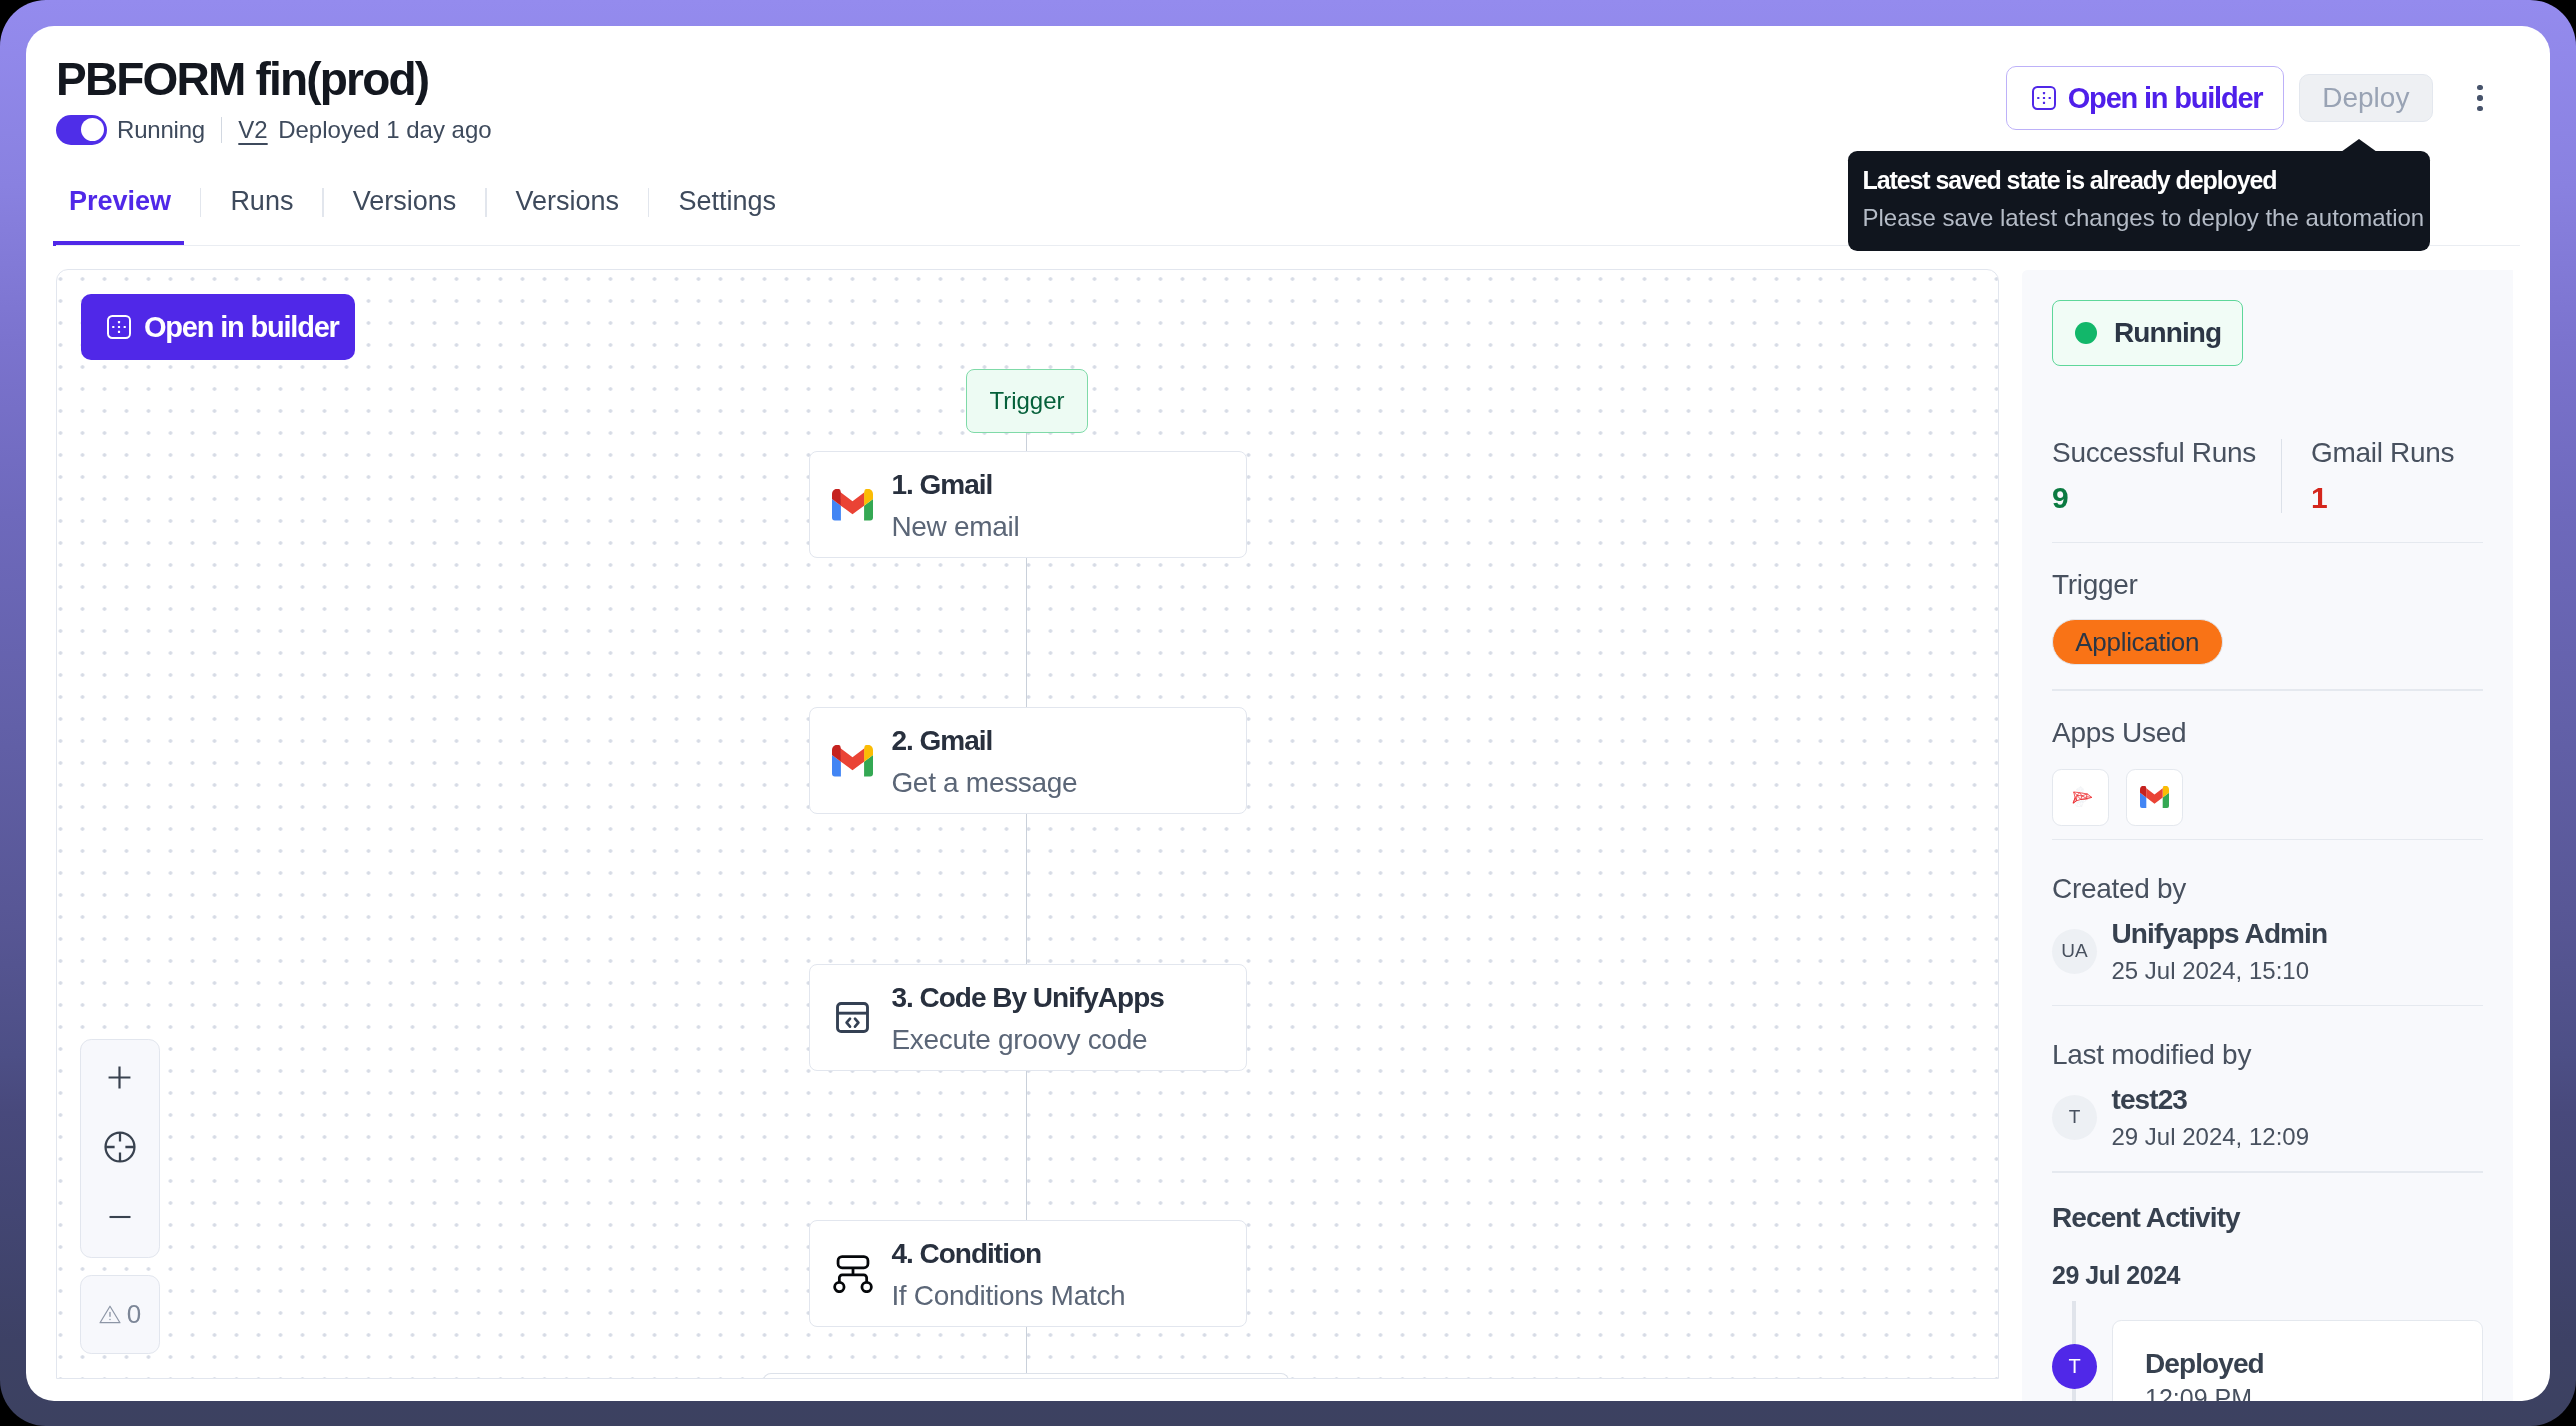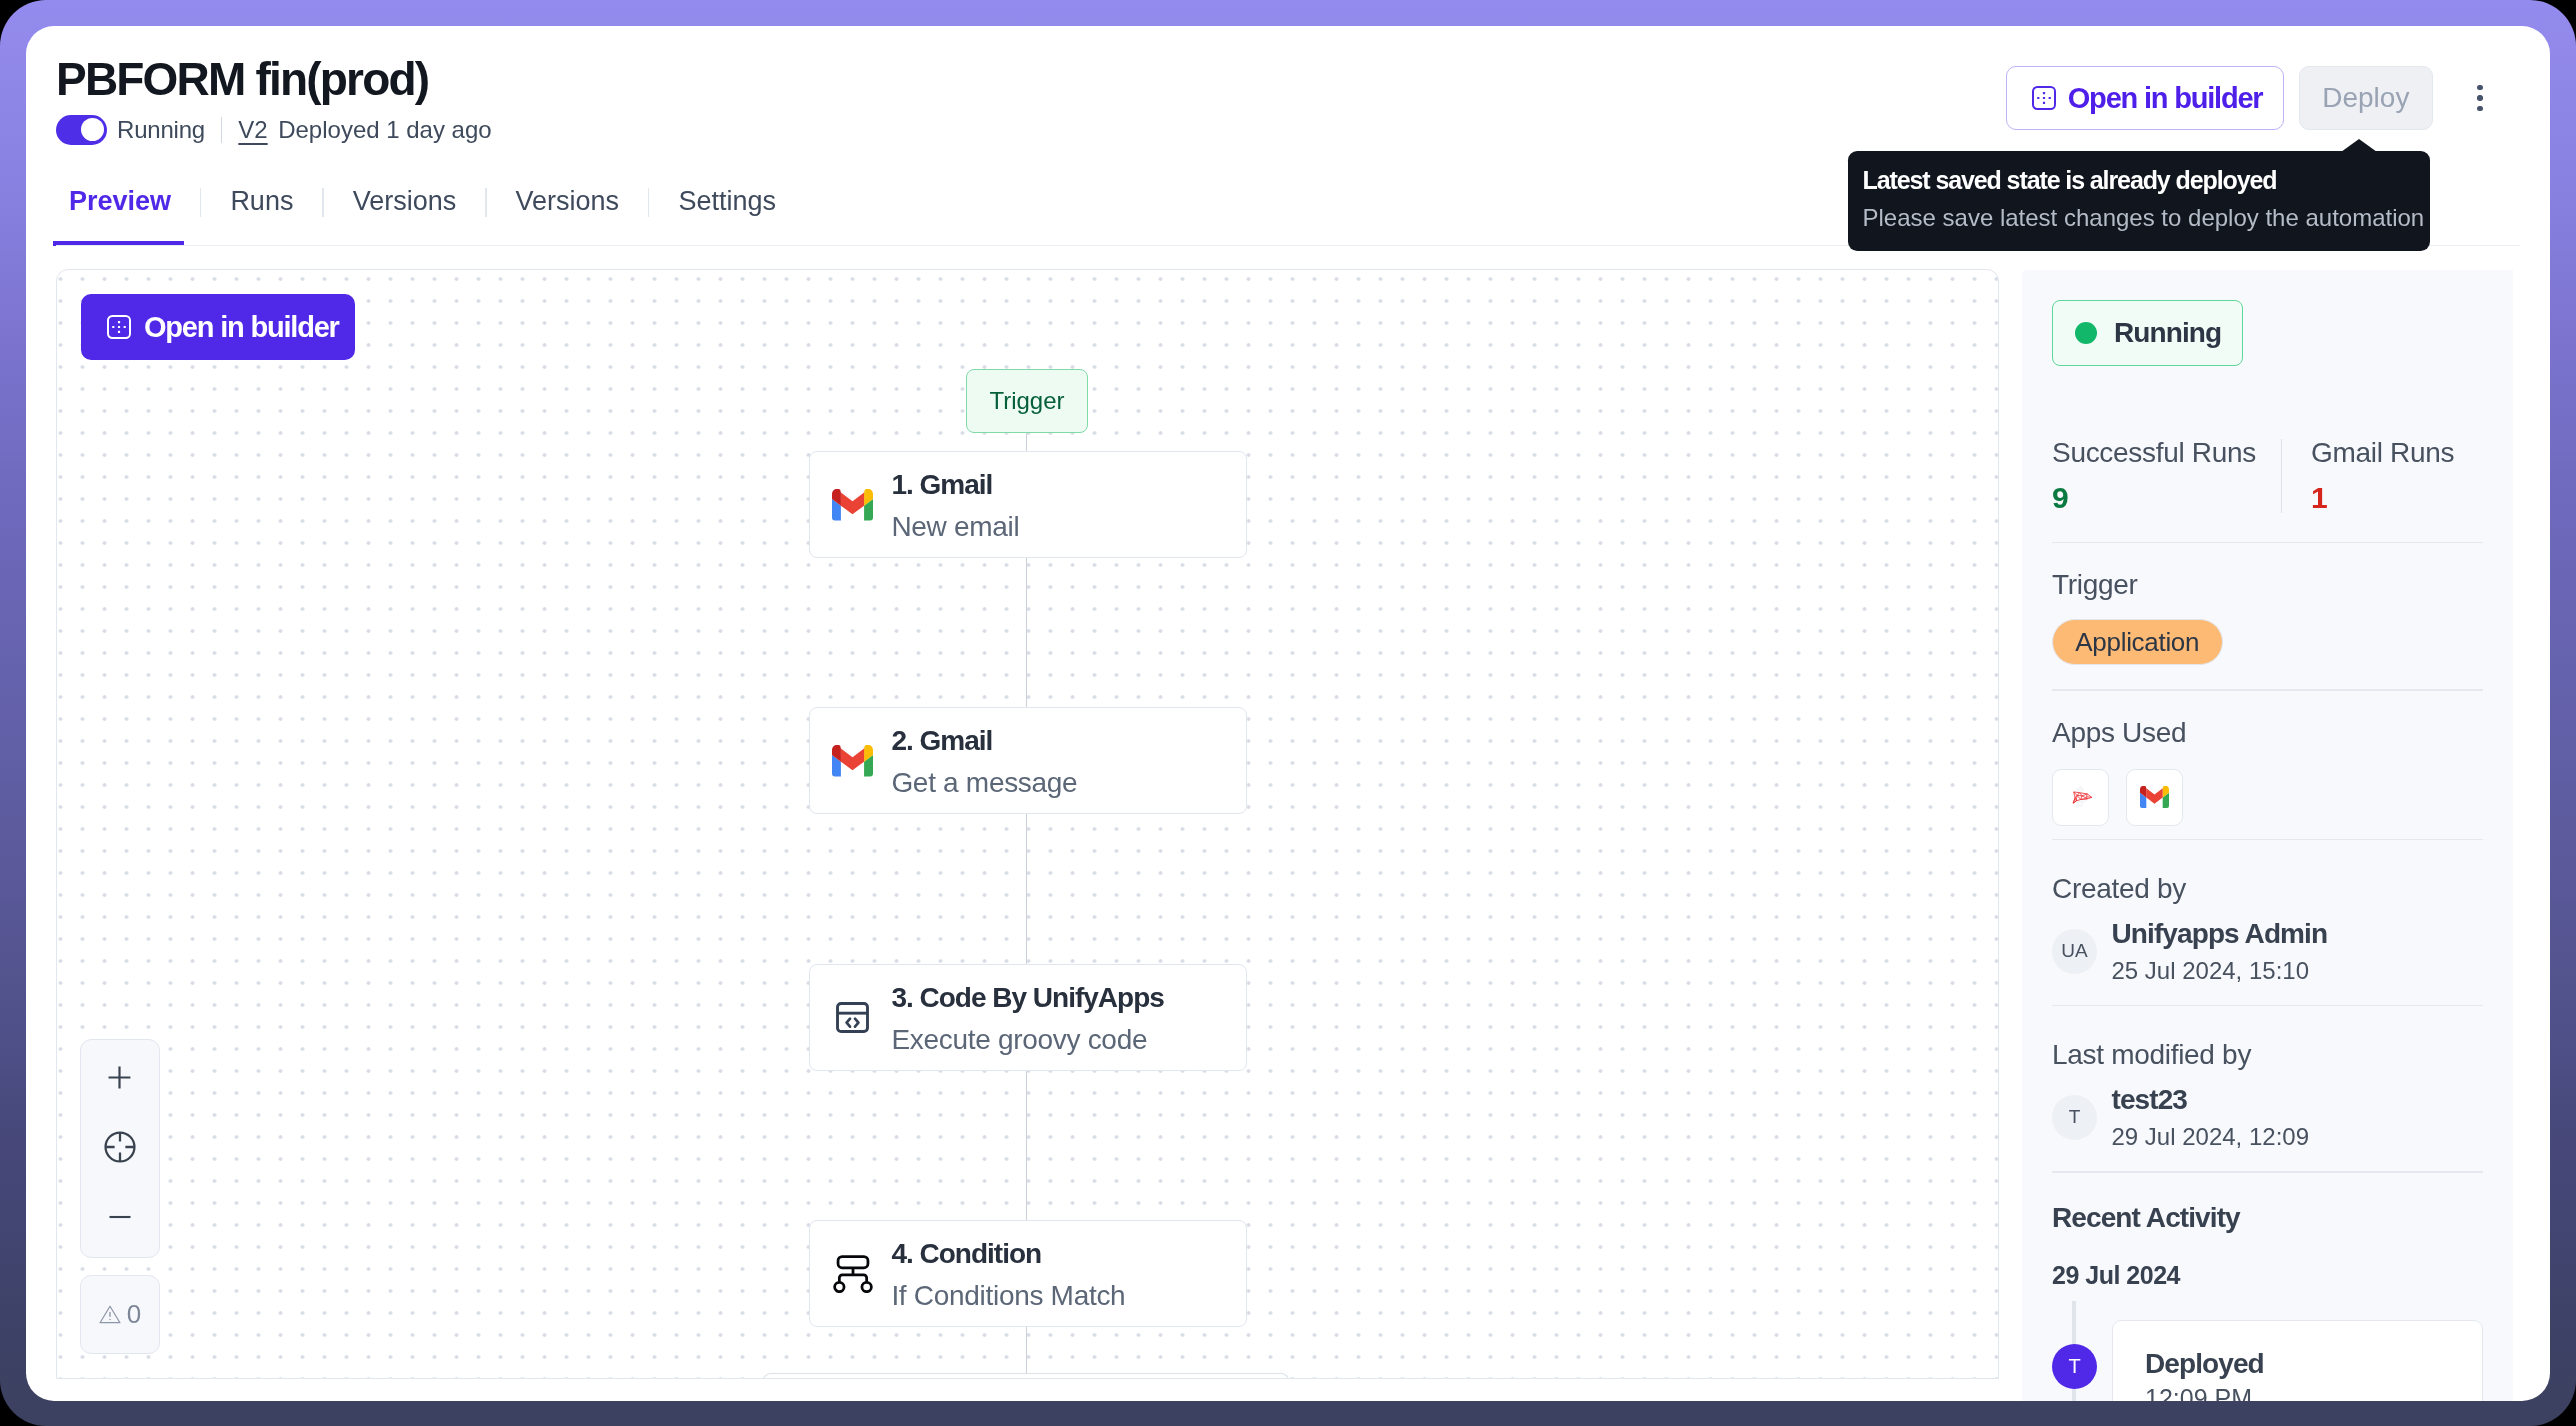--- a/index.html
+++ b/index.html
@@ -24,21 +24,21 @@
   .tab { font-size:27px; color:#3E4A5C; padding:0 0 31px 0; position:relative; line-height:1; }
   .tab.active { color:#5028E8; font-weight:700; }
   .tab.active:after { content:""; position:absolute; left:-16px; width:131px; bottom:0; height:4.6px; background:#5028E8; }
   .tabsep { width:1.3px; height:29px; background:#E2E6ED; margin:0 29px; }
   .tabline { position:absolute; left:30px; right:30px; top:219px; height:1.3px; background:#EAEDF2; }
 
   
   .tr { position:absolute; right:45px; top:40px; display:flex; align-items:center; gap:0; }
   .btn-outline { height:64px; border:1.3px solid #BDB1F8; border-radius:10px; display:flex; align-items:center; padding:0 21px 0 25px; gap:12px; background:#fff; }
   .btn-outline .lbl { font-size:29px; font-weight:700; letter-spacing:-1.2px; color:#4F1FEA; }
-  .btn-deploy { height:64px; border-radius:10px; background:#EEF0F3; border:1.3px solid #E3E7EE; display:flex; align-items:center; padding:0 22.3px; margin-left:14.5px; }
+  .btn-deploy { height:48px; border-radius:10px; background:#EEF0F3; border:1.3px solid #E3E7EE; display:flex; align-items:center; padding:0 22.3px; margin-left:14.5px; }
   .btn-deploy .lbl { font-size:28px; color:#99A3B4; font-weight:400; }
   .kebab { width:50px; height:64px; margin-left:22.3px; display:flex; flex-direction:column; align-items:center; justify-content:center; gap:5.3px; }
   .kebab i { width:5.3px; height:5.3px; border-radius:50%; background:#47536B; display:block; }
 
   
   .tooltip { position:absolute; left:1822px; top:125px; background:#10151E; border-radius:9.2px; padding:14px 17px 18.4px 14.5px; width:582px; }
   .tooltip .t1 { font-size:25px; font-weight:700; letter-spacing:-1.1px; color:#fff; margin-bottom:9.2px; line-height:1.2; white-space:nowrap; }
   .tooltip .t2 { font-size:24px; color:#B5BCC7; line-height:1.2; white-space:nowrap; }
   .tooltip:after { content:""; position:absolute; left:493px; top:-12.5px; border-left:18px solid transparent; border-right:18px solid transparent; border-bottom:13px solid #10151E; }
 
@@ -75,21 +75,21 @@
   .statusbadge .lbl { font-size:28px; font-weight:700; letter-spacing:-0.9px; color:#2C3645; }
   .runs { display:flex; margin-top:29px; margin-bottom:29px; }
   .runcol { flex:0 0 auto;margin-top:44px; }
   .runcol.c1 { width:229px; }
   .runcol.c2 { padding-left:29px; border-left:1.3px solid #DCE1E9; }
   .runlbl { font-size:28px; letter-spacing:-0.3px; color:#48515F; line-height:1; }
   .runval { font-size:30px; font-weight:700; margin-top:16px; line-height:1; }
   .hr { height:1.3px; background:#E5E9EF; margin:0; position:relative; }
   .sec-lbl { font-size:28px; letter-spacing:-0.3px; color:#48515F; margin-top:28px; line-height:1; }
   .sec-person { margin-top:35px; }
-  .chip { display:inline-block; margin-top:20px; margin-bottom:24px; border:1.3px solid #E2E6ED; background:#fdba74; border-radius:33px; padding:0 22.3px; line-height:45px; height:46px; font-size:26px; letter-spacing:-0.3px; color:#2C3645; }
+  .chip { display:inline-block; margin-top:20px; margin-bottom:24px; border:1.3px solid #E2E6ED; background:#f97316; border-radius:33px; padding:0 22.3px; line-height:45px; height:46px; font-size:26px; letter-spacing:-0.3px; color:#2C3645; }
   .apps { display:flex; gap:17px; margin-top:22.3px; margin-bottom:13px; }
   .appbox { width:57px; height:57px; border:1.3px solid #E4E8EE; border-radius:9.2px; background:#fff; display:flex; align-items:center; justify-content:center; }
   .person { display:flex; align-items:center; gap:14.5px; margin-top:16.4px; margin-bottom:22.3px; }
   .avatar { width:45px; height:45px; border-radius:50%; background:#EDF0F4; display:flex; align-items:center; justify-content:center; font-size:19px; color:#48515F; flex:none; }
   .pname { font-size:28px; font-weight:700; letter-spacing:-0.9px; color:#37414F; line-height:1.0; }
   .pdate { font-size:24px; color:#48515F; line-height:1.0; margin-top:11.2px; }
   .ra-title { font-size:28px; font-weight:700; letter-spacing:-0.9px; color:#37414F; margin-top:31px; line-height:1; }
   .ra-date { font-size:25px; font-weight:700; letter-spacing:-0.5px; color:#37414F; margin-top:31px; line-height:1; }
   .timeline { position:relative; margin-top:13px; padding-left:0; }
   .tl-line { position:absolute; left:20.4px; top:0; bottom:-197px; width:4px; background:#E0E4EB; }

